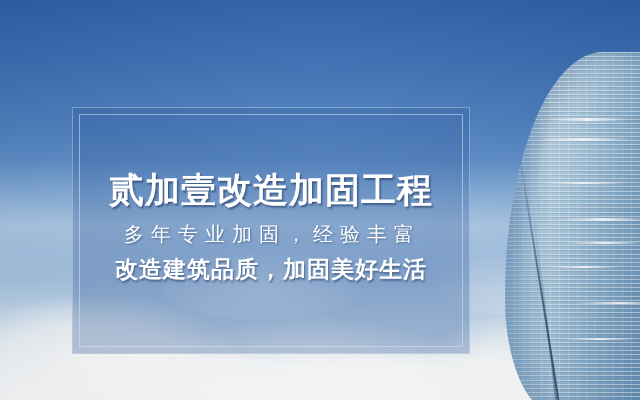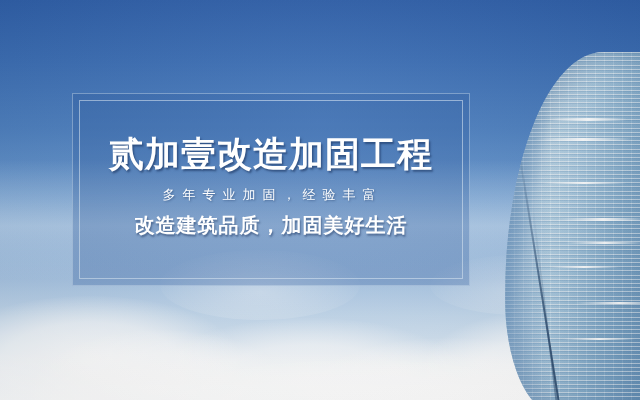--- a/index.html
+++ b/index.html
@@ -146,23 +146,23 @@
   .building-fade {
     position: absolute;
     left: 0; top: 0; bottom: 0; width: 46px;
     background: linear-gradient(to right, rgba(108,152,196,.55), rgba(108,152,196,0));
   }
 
   
   .panel {
     position: absolute;
     left: 72px;
-    top: 93px;
+    top: 107px;
     width: 398px;
-    height: 193px;
+    height: 247px;
     box-sizing: border-box;
     background: rgba(43,88,160,.30);
     border: 1px solid rgba(215,230,245,.42);
     padding: 6px;
   }
   .panel-inner {
     position: absolute;
     inset: 6px;
     border: 1px solid rgba(225,238,250,.55);
     box-sizing: border-box;
@@ -182,32 +182,32 @@
     font-size: 35px;
     font-weight: bold;
     color: #ffffff;
     letter-spacing: 1px;
     line-height: 1;
     margin: 0 0 17px 0;
     text-shadow: 1.5px 2px 2px rgba(22,46,88,.55);
     white-space: nowrap;
   }
   .subtitle {
-    font-size: 13px;
+    font-size: 20px;
     font-weight: normal;
     color: #ffffff;
     letter-spacing: 7px;
     text-indent: 7px;
     line-height: 1;
     margin: 0 4px 14px 0;
     text-shadow: 1px 1px 2px rgba(22,46,88,.45);
     white-space: nowrap;
   }
   .slogan {
-    font-size: 20px;
+    font-size: 23px;
     font-weight: bold;
     color: #ffffff;
     letter-spacing: 1px;
     line-height: 1;
     margin: 0 0 9px 0;
     text-shadow: 1px 1.5px 2px rgba(22,46,88,.5);
     white-space: nowrap;
   }
   .slogan-en {
     font-size: 9px;

